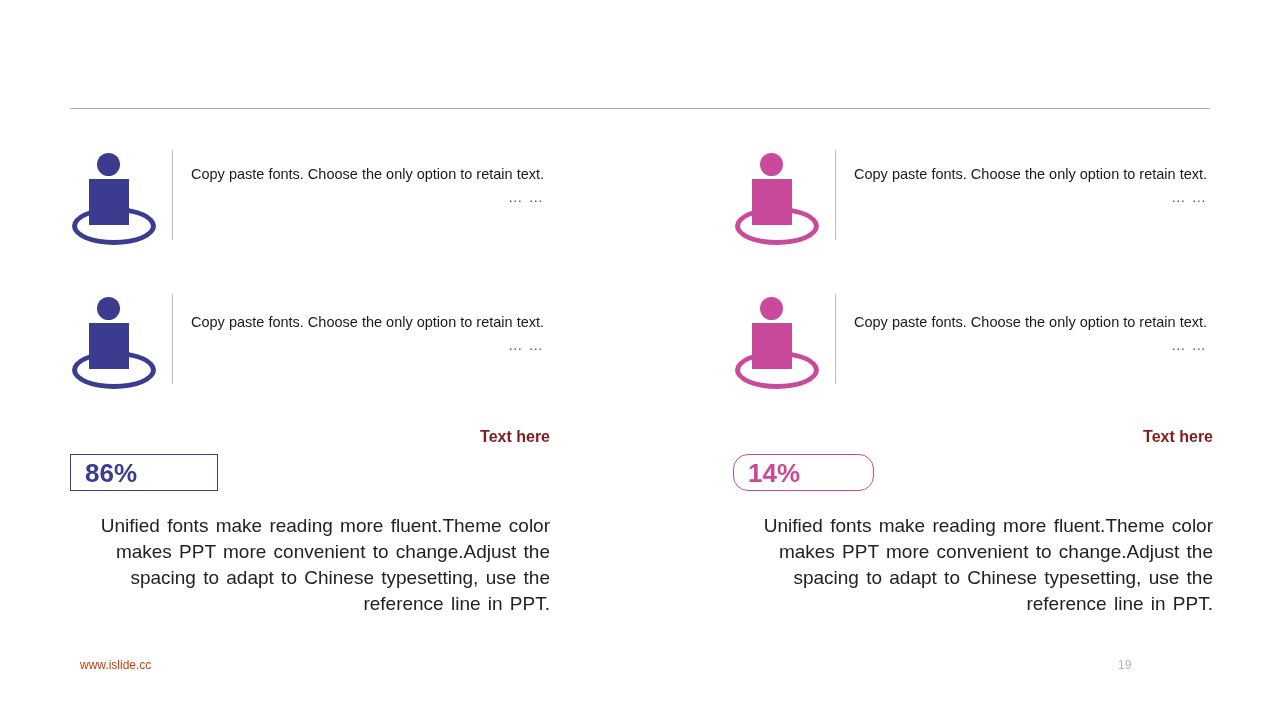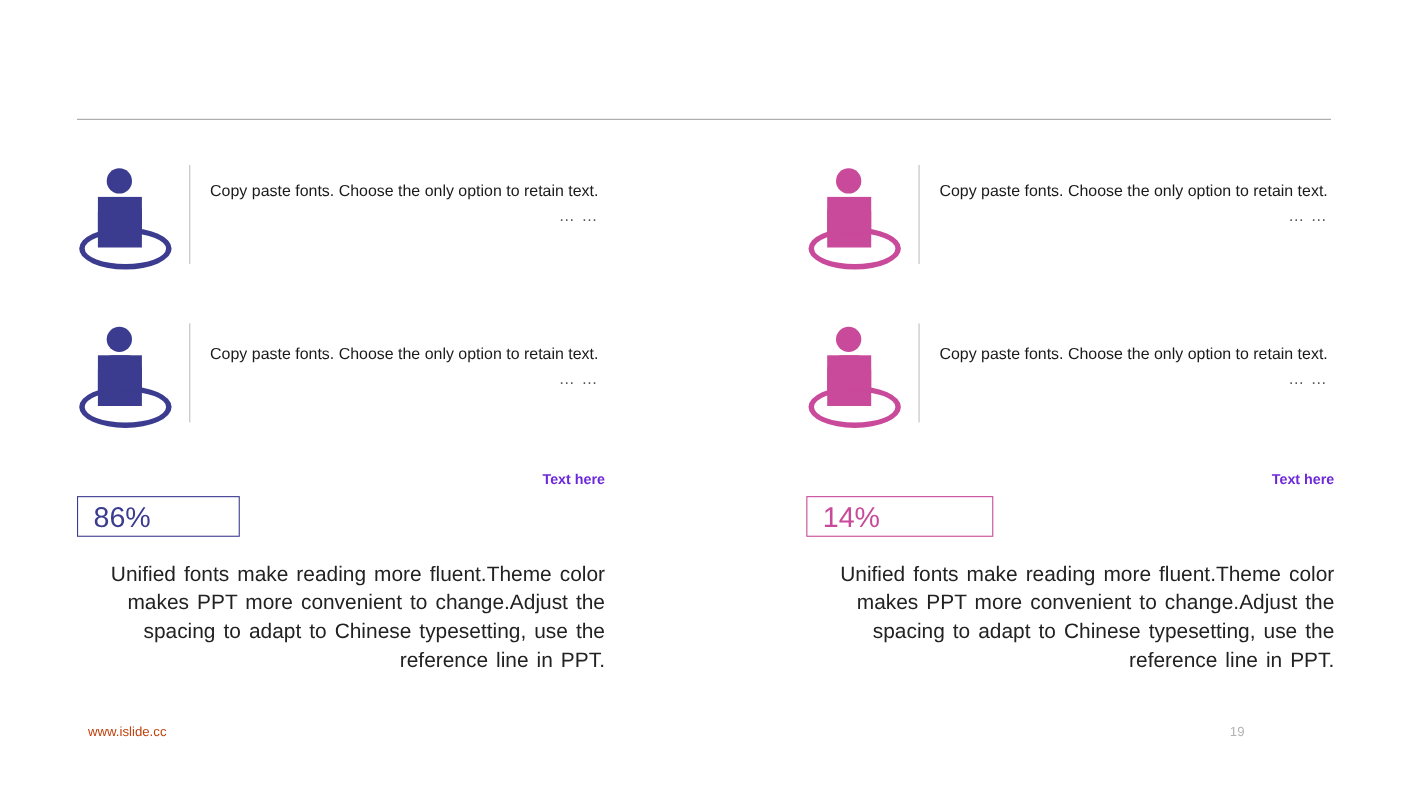--- a/index.html
+++ b/index.html
@@ -72,40 +72,41 @@
     letter-spacing: 1px;
     display: block;
     margin-top: 2px;
   }
 
   
   .stat-block {
     position: absolute;
   }
   .stat-title {
-    font-size: 13px;
+    font-size: 16px;
     font-weight: bold;
-    color: #6d28d9;
+    color: #7f1d1d;
     margin: 0 0 8px 8px;
   }
   .stat-box {
     width: 148px;
     height: 37px;
     border: 1.5px solid #3b3b8f;
     display: flex;
     align-items: center;
     box-sizing: border-box;
   }
   .stat-box.pink {
     border-color: #c9499a;
-    width: 170px;
+    width: 141px;
+    border-radius: 15px;
   }
   .stat-value {
     font-size: 26px;
-    font-weight: normal;
+    font-weight: bold;
     color: #3b3b8f;
     padding-left: 14px;
     line-height: 1;
   }
   .stat-value.pink {
     color: #c9499a;
   }
   .stat-para {
     margin-top: 22px;
     font-size: 19px;

